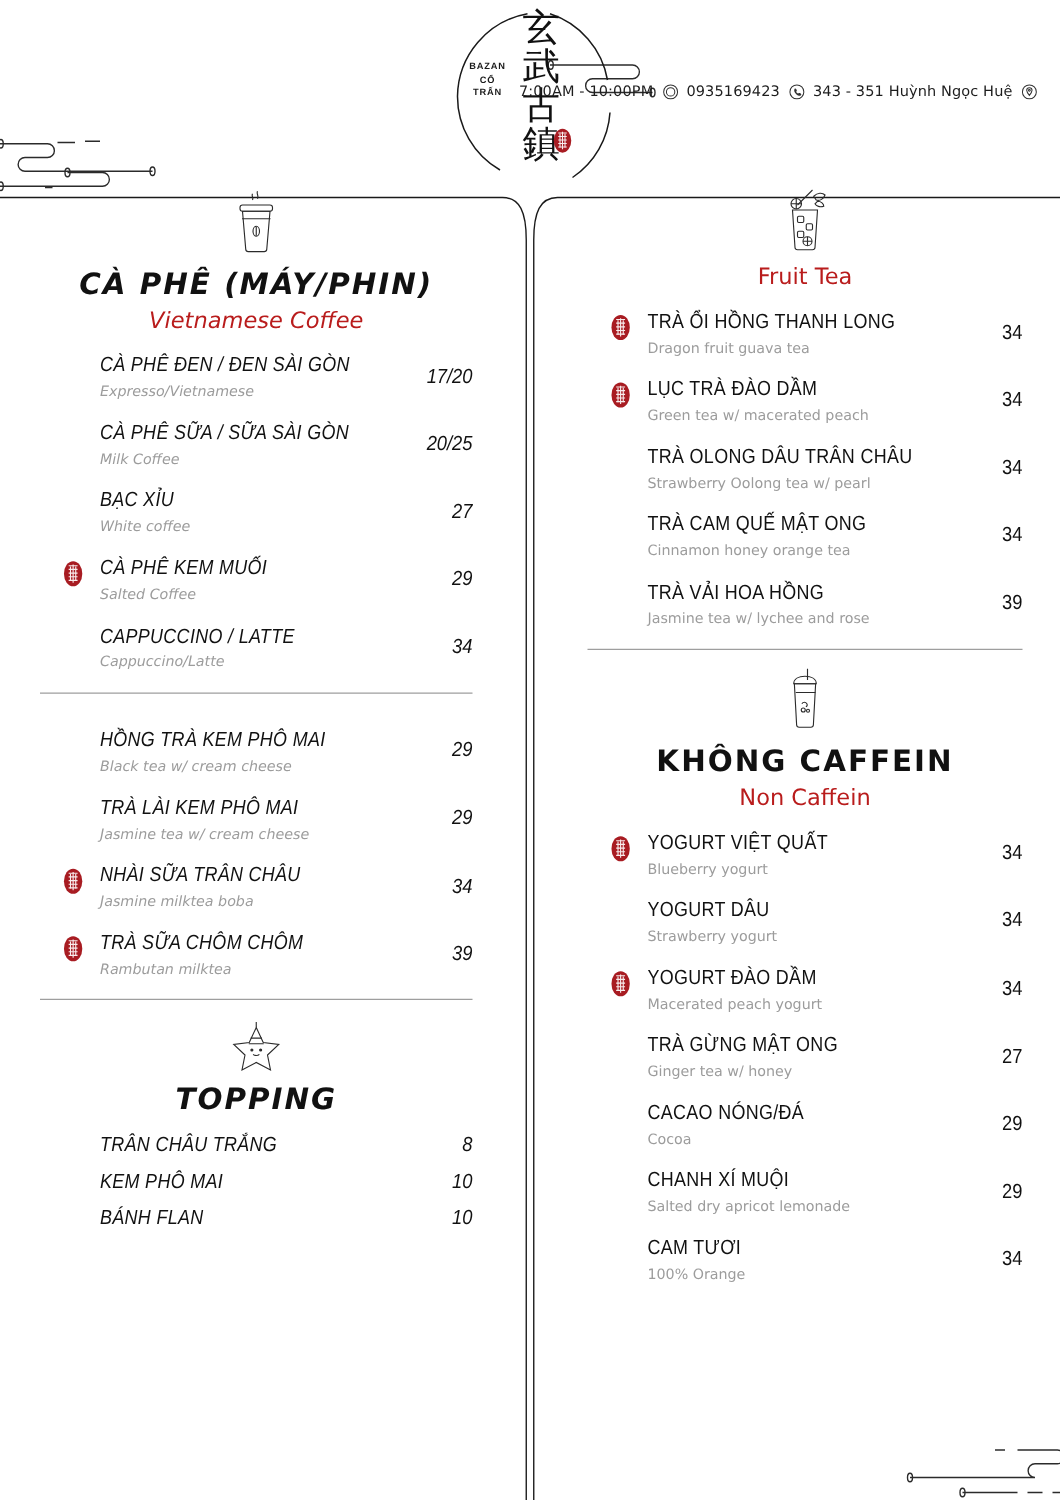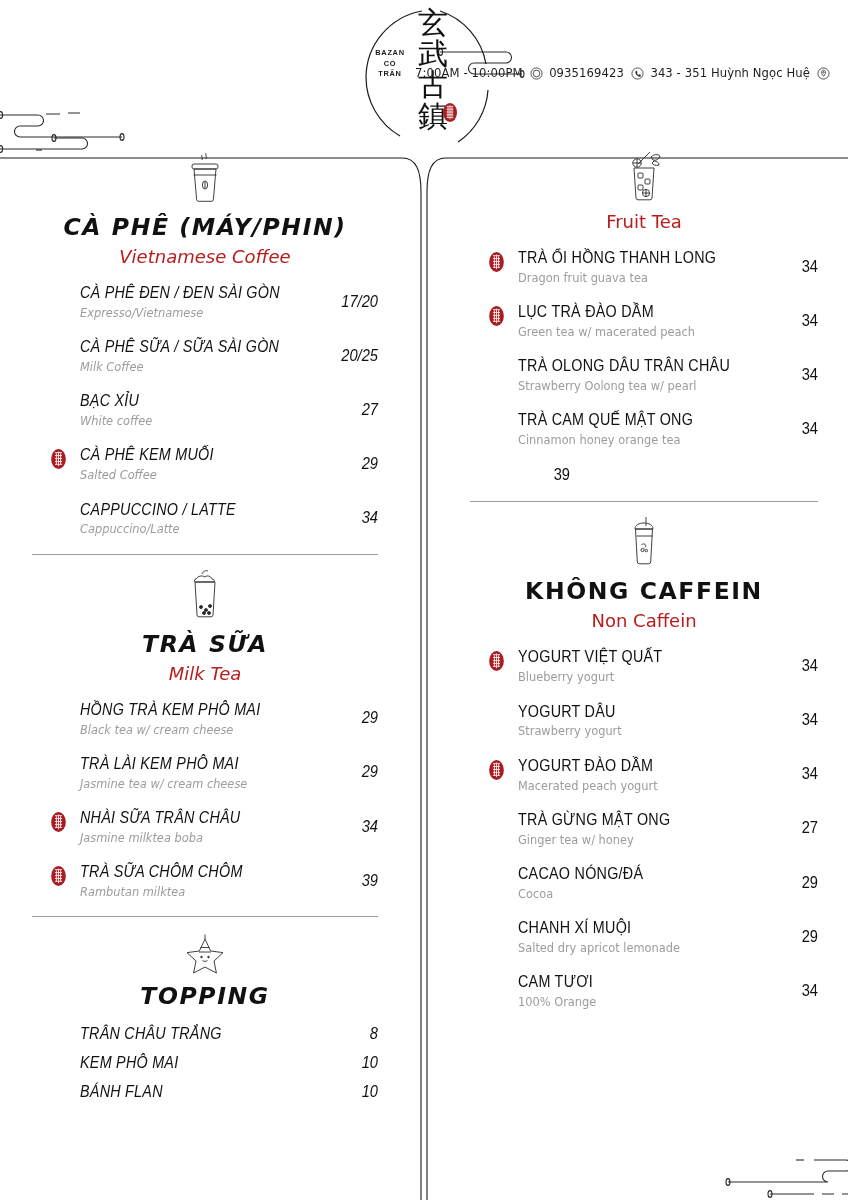--- a/index.html
+++ b/index.html
@@ -266,36 +266,20 @@
             <div class="item-desc">Cappuccino/Latte</div>
           </div>
           <div class="item-price">34</div>
         </div>
 
       </div>
       <div class="hr"></div>
     </div>
 
     <div class="section sec-gap-1">
-      <div class="sec-head">
-        <div class="sec-icon">
-          <svg width="44" height="56" viewBox="0 0 44 56" fill="none" stroke="#2b2b2b" stroke-width="0.9">
-            <path d="M13 12c2-3 6-4 9-2 2-2 6-1 7 2 2 0 3 2 2 3H12c-1-1-1-3 1-3z"></path>
-            <path d="M19 7c1-3 4-4 6-3"></path>
-            <path d="M12 15h20l-2 33a2 2 0 0 1-2 1.8H16a2 2 0 0 1-2-1.8z"></path>
-            <circle cx="18" cy="40" r="1.5" fill="#2b2b2b"></circle>
-            <circle cx="23" cy="43" r="1.5" fill="#2b2b2b"></circle>
-            <circle cx="27" cy="39" r="1.5" fill="#2b2b2b"></circle>
-            <circle cx="21" cy="46" r="1.5" fill="#2b2b2b"></circle>
-            <circle cx="26" cy="46" r="1.5" fill="#2b2b2b"></circle>
-          </svg>
-        </div>
-        <div class="sec-title">TRÀ SỮA</div>
-        <div class="sec-sub">Milk Tea</div>
-      </div>
       <div class="items">
 
         <div class="item">
           <div class="item-main">
             <div class="item-name">HỒNG TRÀ KEM PHÔ MAI</div>
             <div class="item-desc">Black tea w/ cream cheese</div>
           </div>
           <div class="item-price">29</div>
         </div>
 
@@ -446,20 +430,24 @@
 
         <div class="item">
           <div class="item-main">
             <div class="item-name">TRÀ CAM QUẾ MẬT ONG</div>
             <div class="item-desc">Cinnamon honey orange tea</div>
           </div>
           <div class="item-price">34</div>
         </div>
 
         <div class="item">
+          <div class="item-main">
+            <div class="item-name">TRÀ VẢI HOA HỒNG</div>
+            <div class="item-desc">Jasmine tea w/ lychee and rose</div>
+          </div>
           <div class="item-price">39</div>
         </div>
 
       </div>
       <div class="hr"></div>
     </div>
 
     <div class="section sec-gap-1">
       <div class="sec-head">
         <div class="sec-icon">

